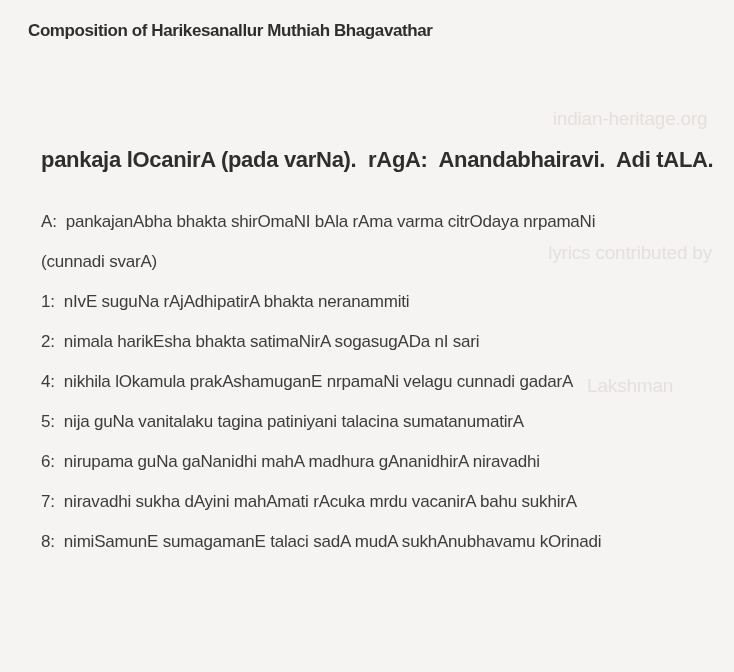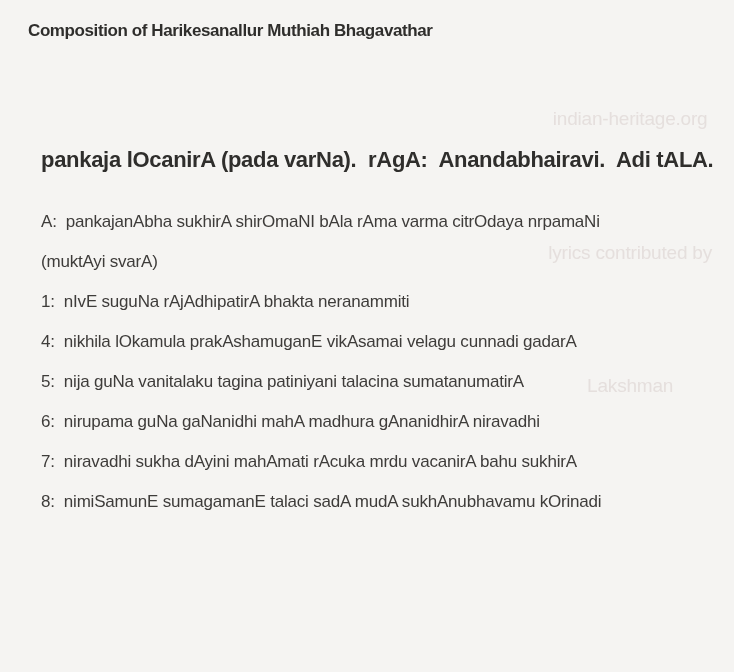--- a/index.html
+++ b/index.html
@@ -73,23 +73,24 @@
 
   <div class="watermark">
     <div>indian-heritage.org</div>
     <div>lyrics contributed by</div>
     <div>Lakshman</div>
   </div>
 
   <div class="song-title">pankaja lOcanirA (pada varNa).  rAgA:  Anandabhairavi.  Adi tALA.</div>
 
   <div class="song-lines">
-    <div class="song-line">A:  pankajanAbha sukhirA shirOmaNI bAla rAma varma citrOdaya nrpamaNi</div>
-    <div class="song-line">(muktAyi svarA)</div>
+    <div class="song-line">A:  pankajanAbha bhakta shirOmaNI bAla rAma varma citrOdaya nrpamaNi</div>
+    <div class="song-line">(cunnadi svarA)</div>
     <div class="song-line">1:  nIvE suguNa rAjAdhipatirA bhakta neranammiti</div>
-    <div class="song-line">4:  nikhila lOkamula prakAshamuganE vikAsamai velagu cunnadi gadarA</div>
+    <div class="song-line">2:  nimala harikEsha bhakta satimaNirA sogasugADa nI sari</div>
+    <div class="song-line">4:  nikhila lOkamula prakAshamuganE nrpamaNi velagu cunnadi gadarA</div>
     <div class="song-line">5:  nija guNa vanitalaku tagina patiniyani talacina sumatanumatirA</div>
     <div class="song-line">6:  nirupama guNa gaNanidhi mahA madhura gAnanidhirA niravadhi</div>
     <div class="song-line">7:  niravadhi sukha dAyini mahAmati rAcuka mrdu vacanirA bahu sukhirA</div>
     <div class="song-line">8:  nimiSamunE sumagamanE talaci sadA mudA sukhAnubhavamu kOrinadi</div>
   </div>
 
 </div>
 
 </body></html>

